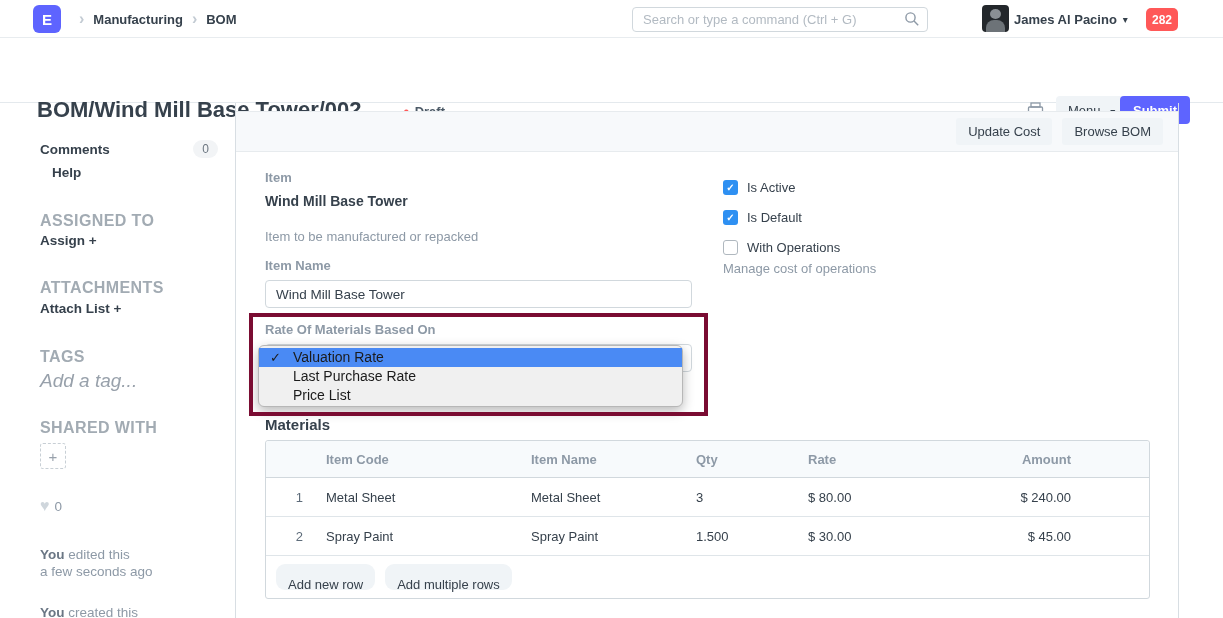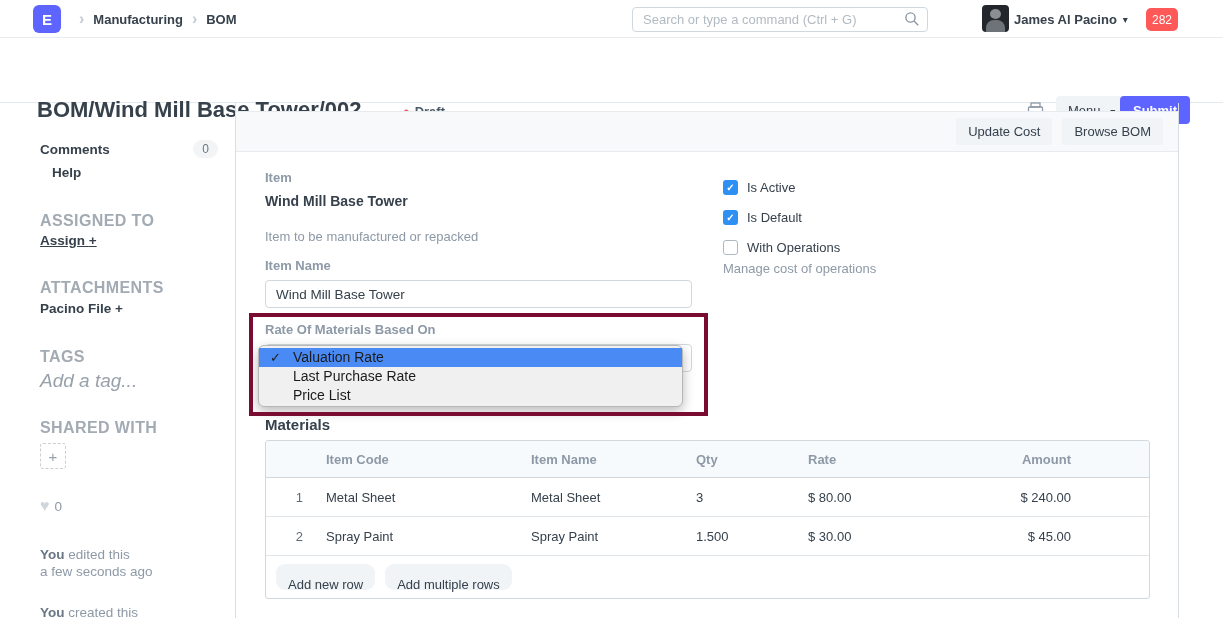--- a/index.html
+++ b/index.html
@@ -26,21 +26,21 @@
   .search-input::placeholder { color:#b2bac2; }
   .search-icon { position:absolute; right:8px; top:4px; width:16px; height:16px; }
   .avatar { position:absolute; left:982px; top:5px; width:27px; height:27px; border-radius:4px;
     background:#23272b; overflow:hidden; cursor:pointer; }
   .avatar .head { position:absolute; left:8px; top:4px; width:11px; height:10px; border-radius:50%; background:#8a8f94; }
   .avatar .body { position:absolute; left:4px; top:15px; width:19px; height:14px; border-radius:8px 8px 0 0; background:#6d7378; }
   .user-menu { position:absolute; left:1014px; top:0; height:38px; display:flex; align-items:center; cursor:pointer;text-align:right; }
   .user-name { font-size:13px; font-weight:bold; color:#36414c; }
   .caret { font-size:10px; color:#36414c; margin-left:6px; }
   .notif-badge { position:absolute; left:1146px; top:8px; min-width:32px; height:23px; border-radius:5px;
-    background:#ff5858; color:#fff; font-size:12px; font-weight:normal;
+    background:#ff5858; color:#fff; font-size:12px; font-weight:bold;
     display:flex; align-items:center; justify-content:center; padding:0 6px; cursor:pointer; }
 
   
   .titlebar { position:absolute; left:0; top:38px; width:1223px; height:65px;
     background:#fff; border-bottom:1px solid #e4e9ed; }
   .page-title { position:absolute; left:37px; top:59px; font-size:22px; font-weight:bold; color:#36414c; }
   .status { position:absolute; left:403px; top:66px; display:flex; align-items:center; }
   .status-dot { color:#ff5858; font-size:11px; margin-right:5px; line-height:1; }
   .status-text { font-size:13px; font-weight:bold; color:#4c5a67; }
   .print-icon { position:absolute; left:1027px; top:64px; width:17px; height:16px; cursor:pointer; }
@@ -179,28 +179,28 @@
     <button class="btn btn-default">Browse BOM</button>
   </div>
 
   <div class="sb comments-row">
     <span class="sb-strong">Comments</span>
     <span class="count-badge">0</span>
   </div>
   <div class="sb sb-strong" style="top:165px;margin-left:12px;">Help</div>
 
   <div class="sb sb-heading" style="top:212px;">ASSIGNED TO</div>
-  <div class="sb sb-strong" style="top:233px;text-decoration:underline;">
+  <div class="sb sb-strong" style="top:233px;">
     <span>Assign</span>
     <span>+</span>
   </div>
 
   <div class="sb sb-heading" style="top:279px;">ATTACHMENTS</div>
   <div class="sb sb-strong" style="top:301px;">
-    <span>Pacino File</span>
+    <span>Attach List</span>
     <span>+</span>
   </div>
 
   <div class="sb sb-heading" style="top:348px;">TAGS</div>
   <div class="sb sb-muted" style="top:370px; font-style:italic;">Add a tag...</div>
 
   <div class="sb sb-heading" style="top:419px;">SHARED WITH</div>
   <div class="share-plus">+</div>
 
   <div class="sb like-row">

